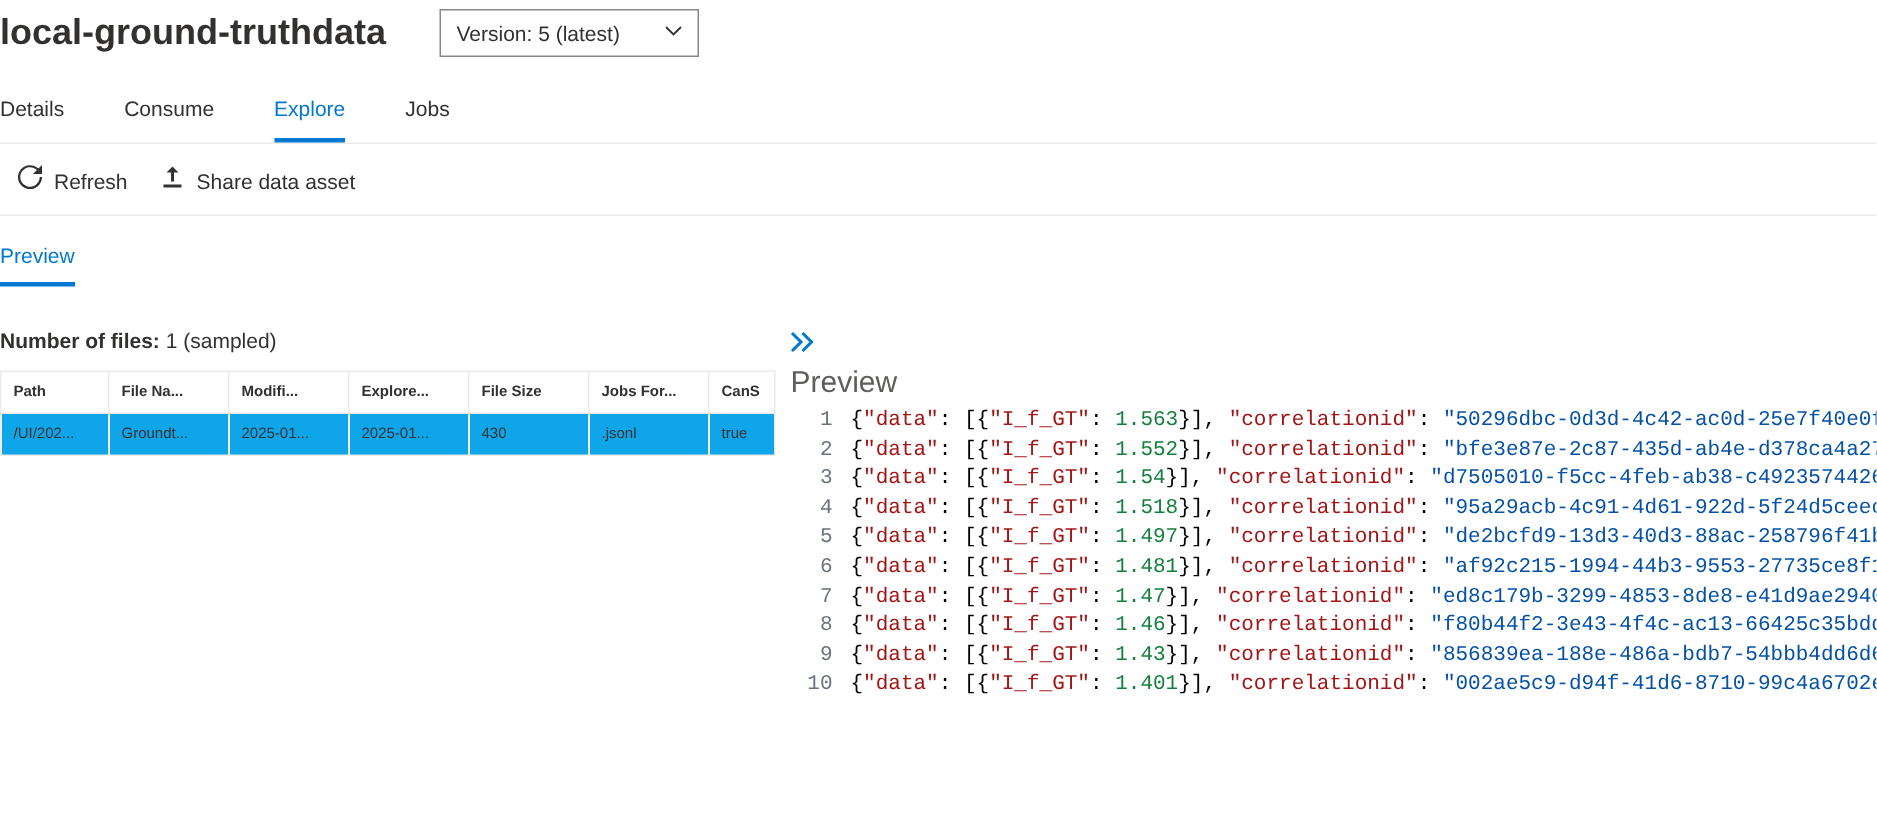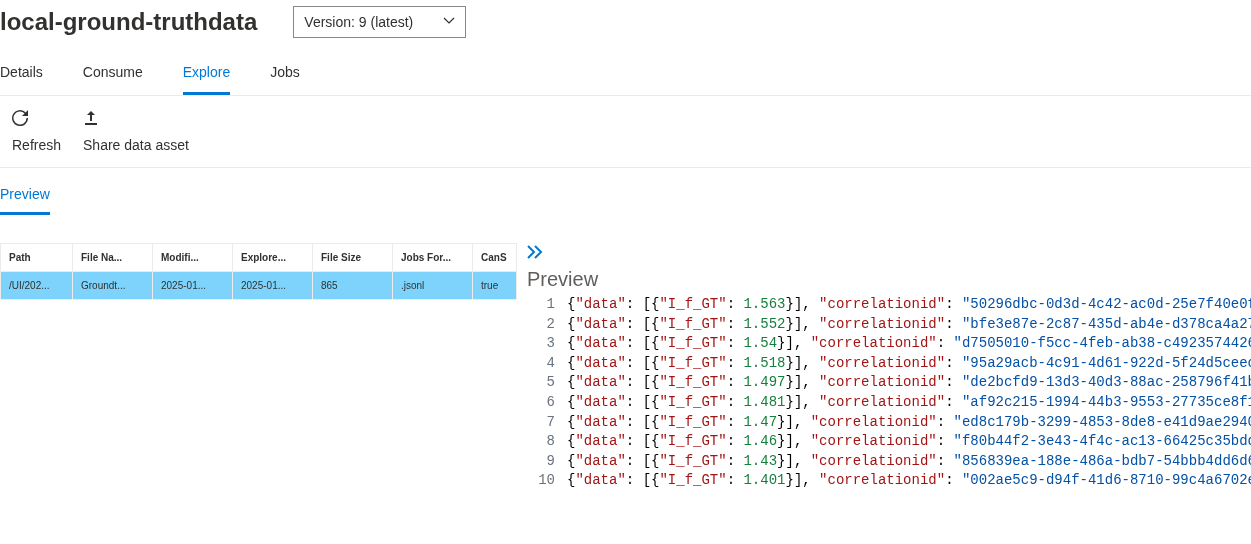--- a/index.html
+++ b/index.html
@@ -49,24 +49,23 @@
     font-weight: 400;
   }
   .toolbar-wrap { border-top: 1px solid #edebe9; border-bottom: 1px solid #edebe9; }
   .toolbar {
     display: flex;
     gap: 22px;
     padding: 14px 0 14px 12px;
   }
   .tool-btn {
     display: flex;
-    align-items: flex-start;
+    align-items: flex-end;
     gap: 8px;
     cursor: pointer;
-    flex-direction: column;
   }
   .tool-btn svg { width: 16px; height: 16px; }
   .subtabs {
     display: flex;
     padding: 18px 0 0 0;
   }
   .subtab {
     padding: 0 0 10px 0;
     cursor: pointer;
   }
@@ -90,21 +89,21 @@
   table.files th, table.files td {
     border: 1px solid #edebe9;
     padding: 8px 8px;
     text-align: left;
     font-weight: 600;
     font-size: 10px;
     overflow: hidden;
     white-space: nowrap;
     text-overflow: ellipsis;
   }
-  table.files td { font-weight: 400; background: #7dd3fc; margin-left: 12px; }
+  table.files td { font-weight: 400; background: #0ea5e9; margin-left: 12px; }
   table.files th { background: #ffffff; }
   .divider {
     width: 1px;
     background: #c8c6c4;
     margin: 0 4px 0 4px;
     min-height: 300px;
   }
   .right-pane { flex: 1; padding-left: 4px; }
   .expand-btn {
     color: #0078d4;
@@ -136,21 +135,21 @@
   .tok-key   { color: #a31515; }
   .tok-num   { color: #15803d; }
   .tok-str   { color: #0451a5; }
 </style>
 </head>
 <body>
 
 <div class="header-row">
   <h1 class="title">local-ground-truthdata</h1>
   <div class="version-select">
-    <span>Version: 9 (latest)</span>
+    <span>Version: 5 (latest)</span>
     <span>
       <svg class="chev" viewBox="0 0 12 12">
           <path d="M1 3 L6 8 L11 3" stroke="#323130" stroke-width="1.2" fill="none"></path>
         </svg>
     </span>
   </div>
 </div>
 
 <div class="tabs" id="main-tabs">
     <div class="tab">Details</div>
@@ -179,39 +178,43 @@
     </div>
   </div>
 </div>
 
 <div class="subtabs" id="sub-tabs">
     <div class="subtab active">Preview</div>
   </div>
 
 <div class="content-row">
   <div class="left-pane">
+    <div class="file-count">
+      <b>Number of files:</b>
+      <span class="count">1 (sampled)</span>
+    </div>
     <table class="files">
       <thead>
           <tr id="file-head">
             <th style="width: 72px;">Path</th>
             <th style="width: 80px;">File Na...</th>
             <th style="width: 80px;">Modifi...</th>
             <th style="width: 80px;">Explore...</th>
             <th style="width: 80px;">File Size</th>
             <th style="width: 80px;">Jobs For...</th>
             <th style="width: 44px;">CanS</th>
           </tr>
         </thead>
       <tbody id="file-body">
           <tr>
             <td>/UI/202...</td>
             <td>Groundt...</td>
             <td>2025-01...</td>
             <td>2025-01...</td>
-            <td>865</td>
+            <td>430</td>
             <td>.jsonl</td>
             <td>true</td>
           </tr>
         </tbody>
     </table>
   </div>
 
   <div class="divider"></div>
 
   <div class="right-pane">

